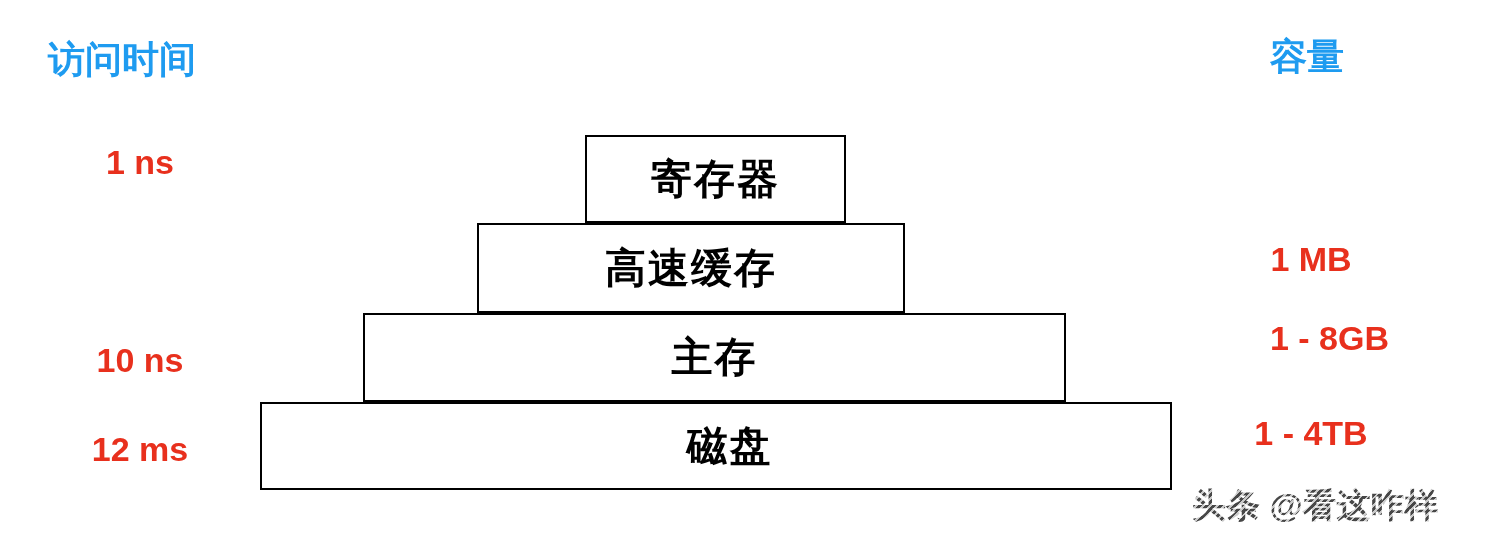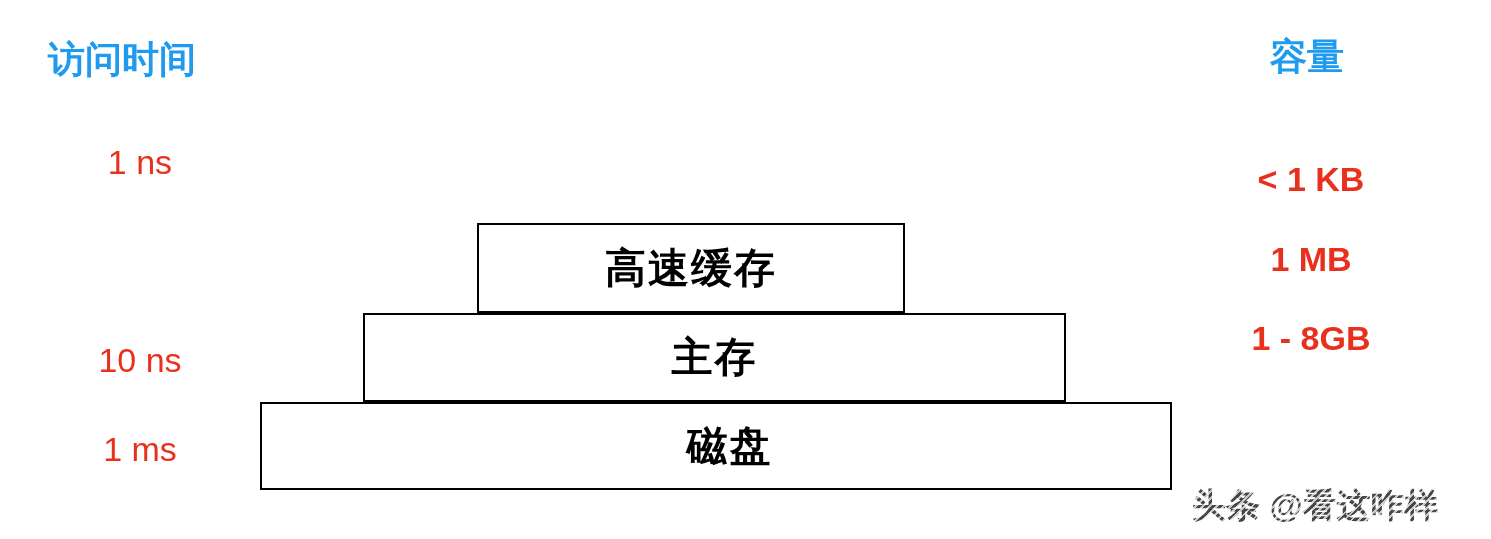--- a/index.html
+++ b/index.html
@@ -37,42 +37,42 @@
   .pbox2{left:477px;top:223px;width:428px;height:90px;}
   .pbox3{left:363px;top:313px;width:703px;height:89px;}
   .pbox4{left:260px;top:402px;width:912px;height:88px;padding-left:27px;}
 
   
   .tval{
     position:absolute;
     left:55px;width:170px;
     text-align:center;
     font-size:34px;
-    font-weight:400;
+    font-weight:700;
     color:#E8301D;
     white-space:nowrap;
   }
   .t1{top:143px;}
   .t2{top:243px;}
   .t3{top:341px;}
   .t4{top:430px;}
 
   
   .cval{
     position:absolute;
     left:1233px;width:156px;
     text-align:center;
     font-size:34px;
     font-weight:700;
     color:#E8301D;
     white-space:nowrap;
   }
   .c1{top:160px;}
   .c2{top:240px;}
-  .c3{top:319px;}
+  .c3{top:319px;text-align:right;}
   .c4{top:414px;}
 
   
   .watermark{
     position:absolute;
     left:1192px;top:483px;
     font-size:34px;
     font-weight:700;
     white-space:nowrap;
     color:#5a5a5a;
@@ -83,33 +83,36 @@
   }
 </style>
 </head>
 <body>
 
 <div class="canvas">
 
   <div class="hdr hdr-right">容量</div>
   <div class="hdr hdr-left">访问时间</div>
 
+  <div class="pbox pbox1">
+    <span>寄存器</span>
+  </div>
   <div class="pbox pbox2">
     <span>高速缓存</span>
   </div>
   <div class="pbox pbox3">
     <span>主存</span>
   </div>
   <div class="pbox pbox4">
     <span>磁盘</span>
   </div>
 
   <div class="tval t1">1 ns</div>
   <div class="tval t3">10 ns</div>
-  <div class="tval t4">1 ms</div>
+  <div class="tval t4">12 ms</div>
 
-  <div class="cval c1">&lt; 1 KB</div>
   <div class="cval c2">1 MB</div>
   <div class="cval c3">1 - 8GB</div>
+  <div class="cval c4">1 - 4TB</div>
 
   <div class="watermark">头条 @看这咋样</div>
 
 </div>
 
 </body></html>

